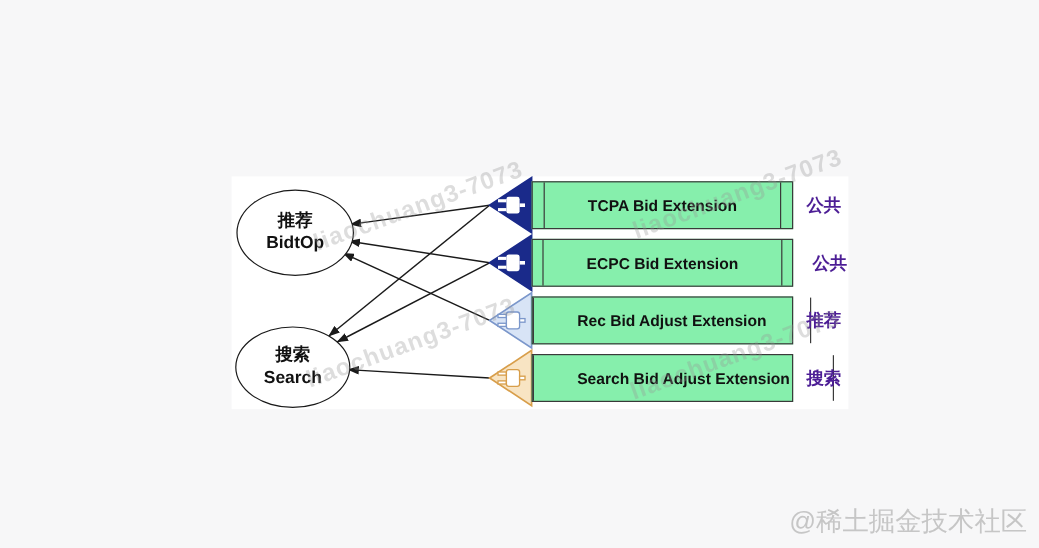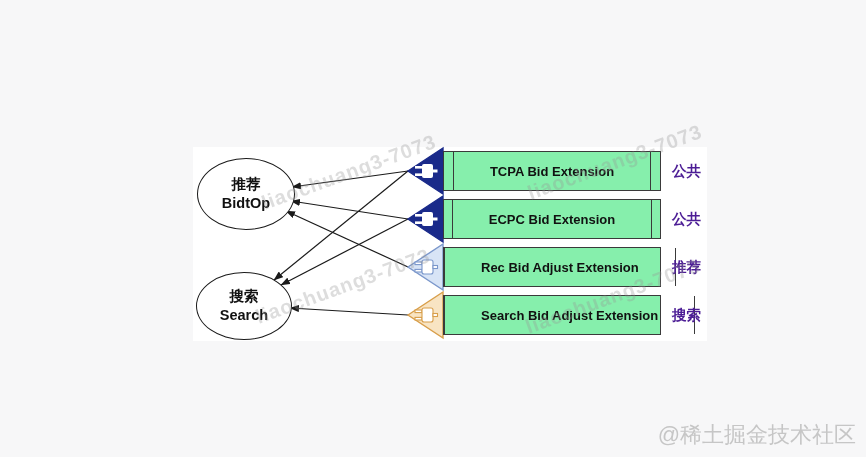--- a/index.html
+++ b/index.html
@@ -33,21 +33,21 @@
   .ext-cell-r{width:21px;border-left:1px solid #3a3a3a;}
   .ext-cell-m{
     flex:1;display:flex;align-items:center;justify-content:center;
     font-size:13px;color:#111;white-space:nowrap;
   }
   .scope-label{
     position:absolute;left:479px;width:34px;height:40px;
     display:flex;align-items:center;justify-content:flex-start;
     font-size:14.5px;color:#4c1d95;
   }
-  .row0{top:4px;}  .row1{top:52px;}  .row2{top:100px;} .row3{top:148px;}
+  .row0{top:4px;}  .row1{top:52px;justify-content:flex-end;}  .row2{top:100px;} .row3{top:148px;}
   .wm{
     position:absolute;font-size:20px;color:rgba(150,150,150,0.32);
     transform:rotate(-20deg);white-space:nowrap;pointer-events:none;
     letter-spacing:1px;
   }
   .wm1{left:64px;top:14px;}
   .wm2{left:330px;top:4px;}
   .wm3{left:58px;top:128px;}
   .wm4{left:328px;top:138px;}
   .corner-wm{

